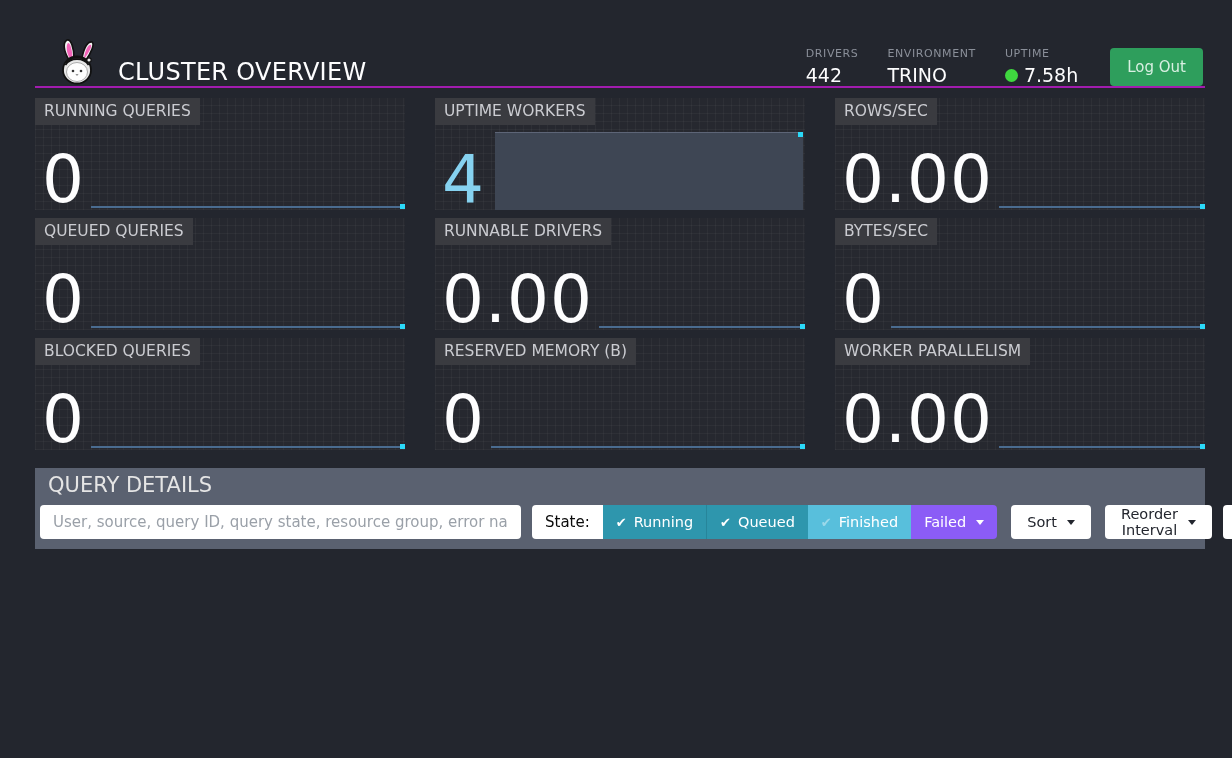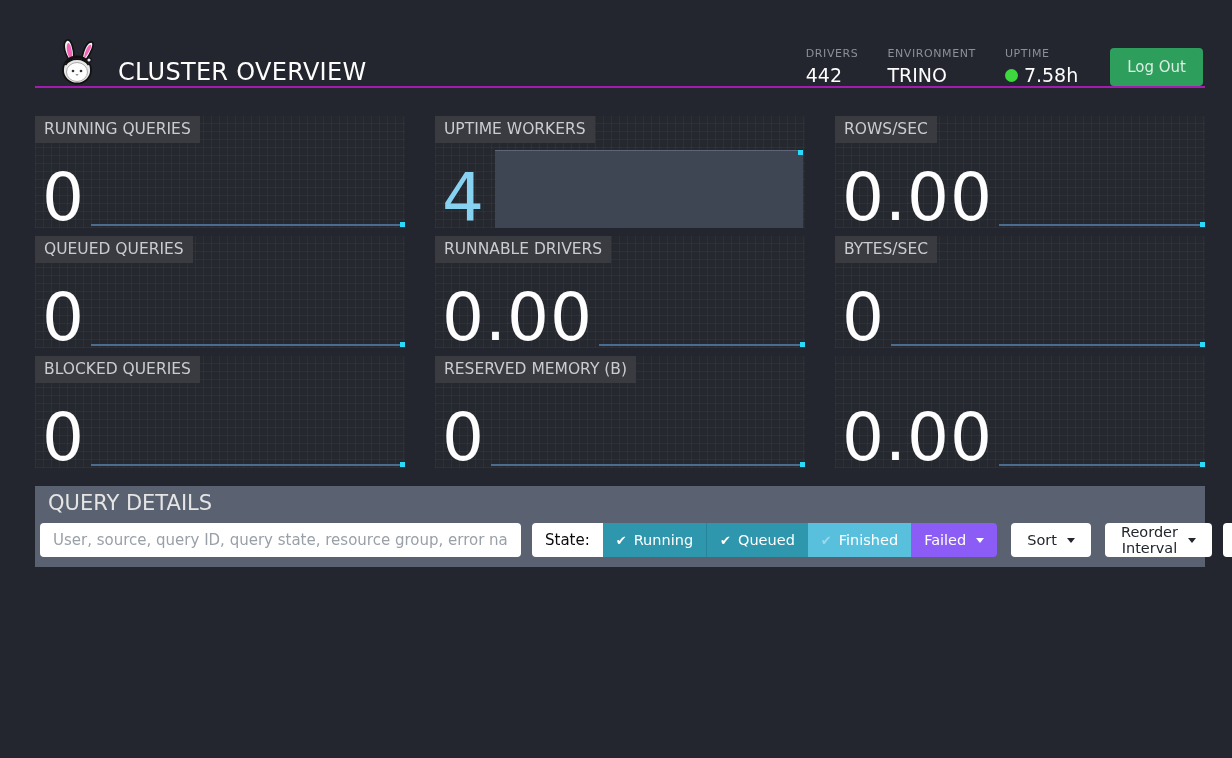--- a/index.html
+++ b/index.html
@@ -26,21 +26,21 @@
   .status-dot { width: 13px; height: 13px; border-radius: 50%; background: #3fd73f; display: inline-block; }
   .logout-btn {
     background: #2e9e5c; color: #d9f0e2; border: none; border-radius: 4px;
     font-size: 15px; padding: 10px 17px; cursor: pointer; margin-right: 2px;
     font-family: inherit;
   }
 
   
   .metrics {
     display: grid; grid-template-columns: repeat(3, 1fr);
-    column-gap: 30px; row-gap: 8px; margin-top: 28px;
+    column-gap: 30px; row-gap: 8px; margin-top: 10px;
   }
   .metric-panel {
     position: relative; height: 112px;
     background-color: #26282f;
     background-image:
       repeating-linear-gradient(0deg, rgba(255,255,255,0.035) 0 1px, transparent 1px 8px),
       repeating-linear-gradient(90deg, rgba(255,255,255,0.035) 0 1px, transparent 1px 8px);
   }
   .metric-chip {
     position: absolute; top: 0; left: 0; z-index: 2;
@@ -227,20 +227,21 @@
       <div class="metric-body">
         <div class="metric-value">0</div>
         <div class="spark">
           <div class="spark-line"></div>
           <div class="spark-dot"></div>
         </div>
       </div>
     </div>
 
     <div class="metric-panel">
+      <div class="metric-chip">WORKER PARALLELISM</div>
       <div class="metric-body">
         <div class="metric-value">0.00</div>
         <div class="spark">
           <div class="spark-line"></div>
           <div class="spark-dot"></div>
         </div>
       </div>
     </div>
 
   </div>

